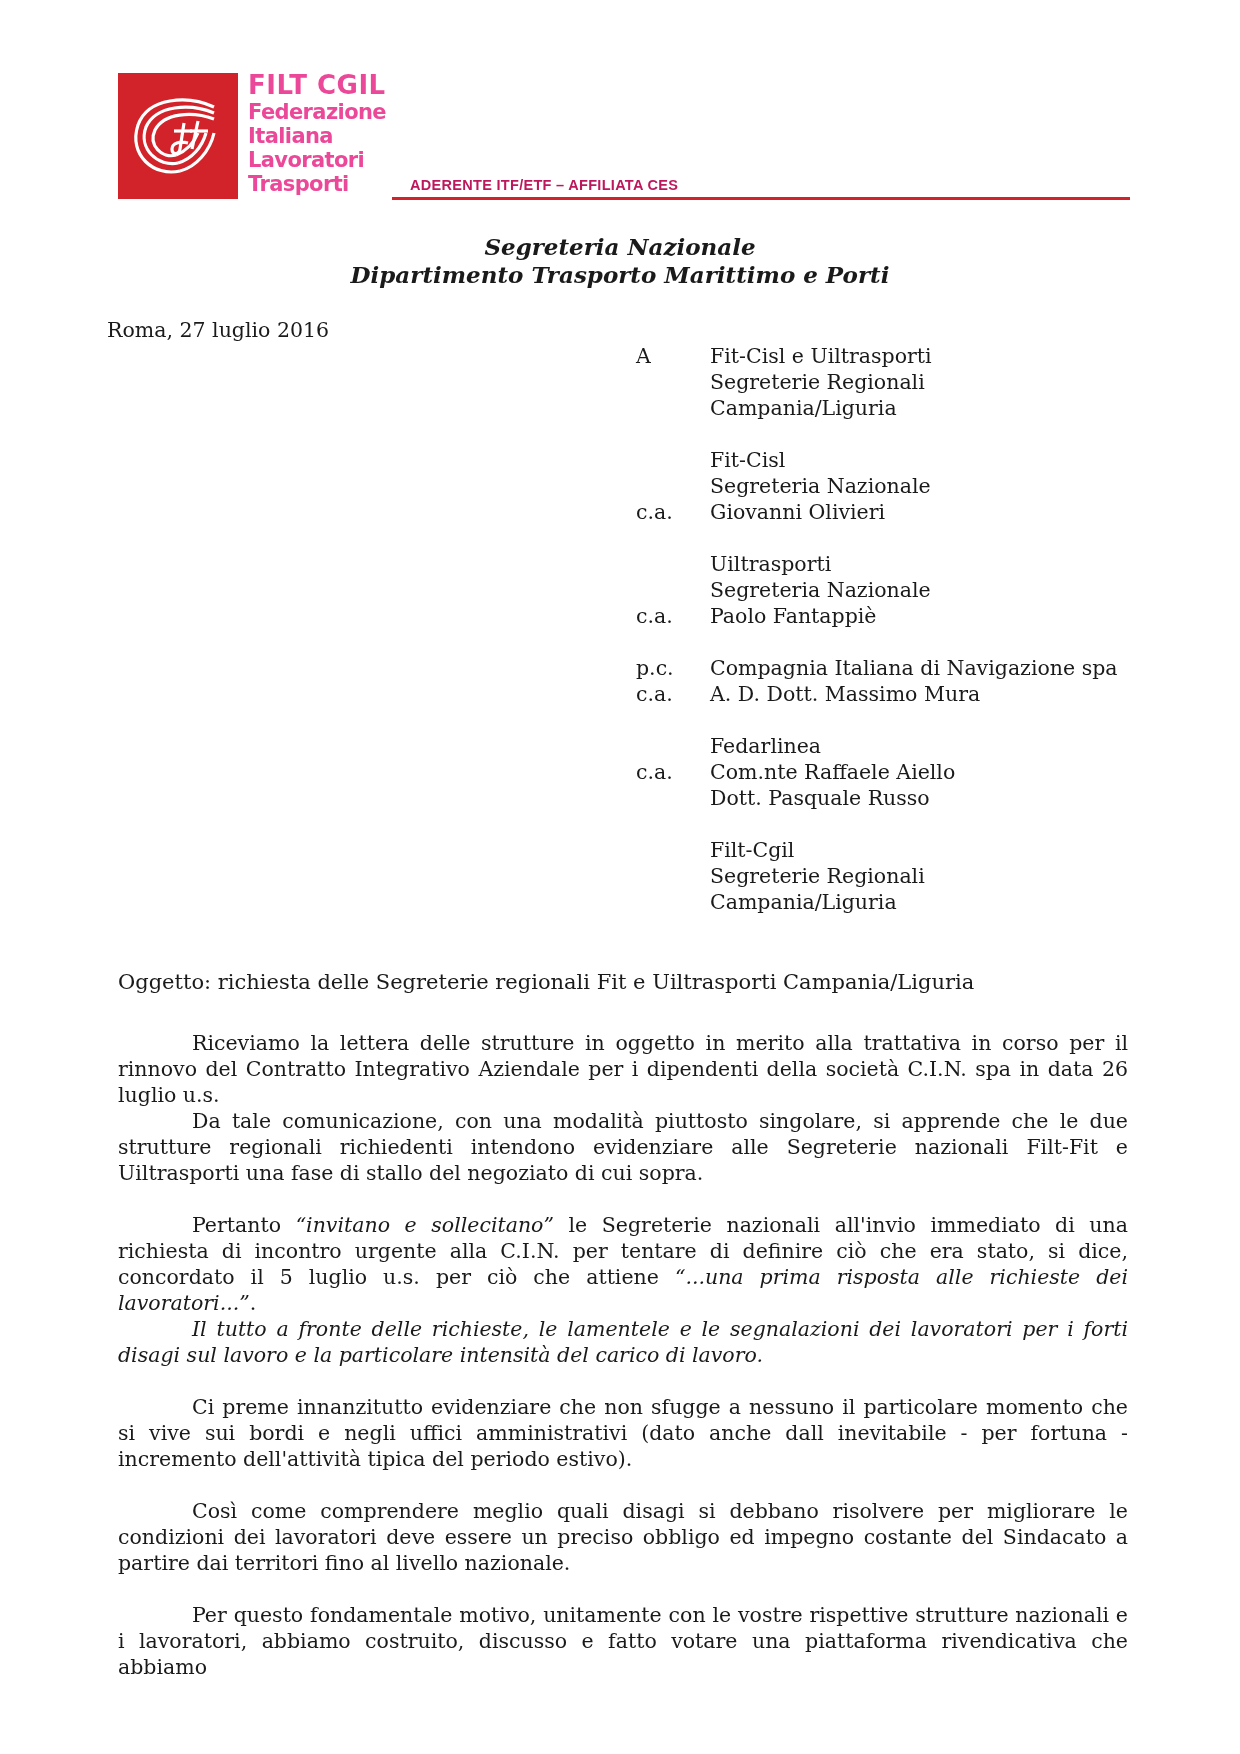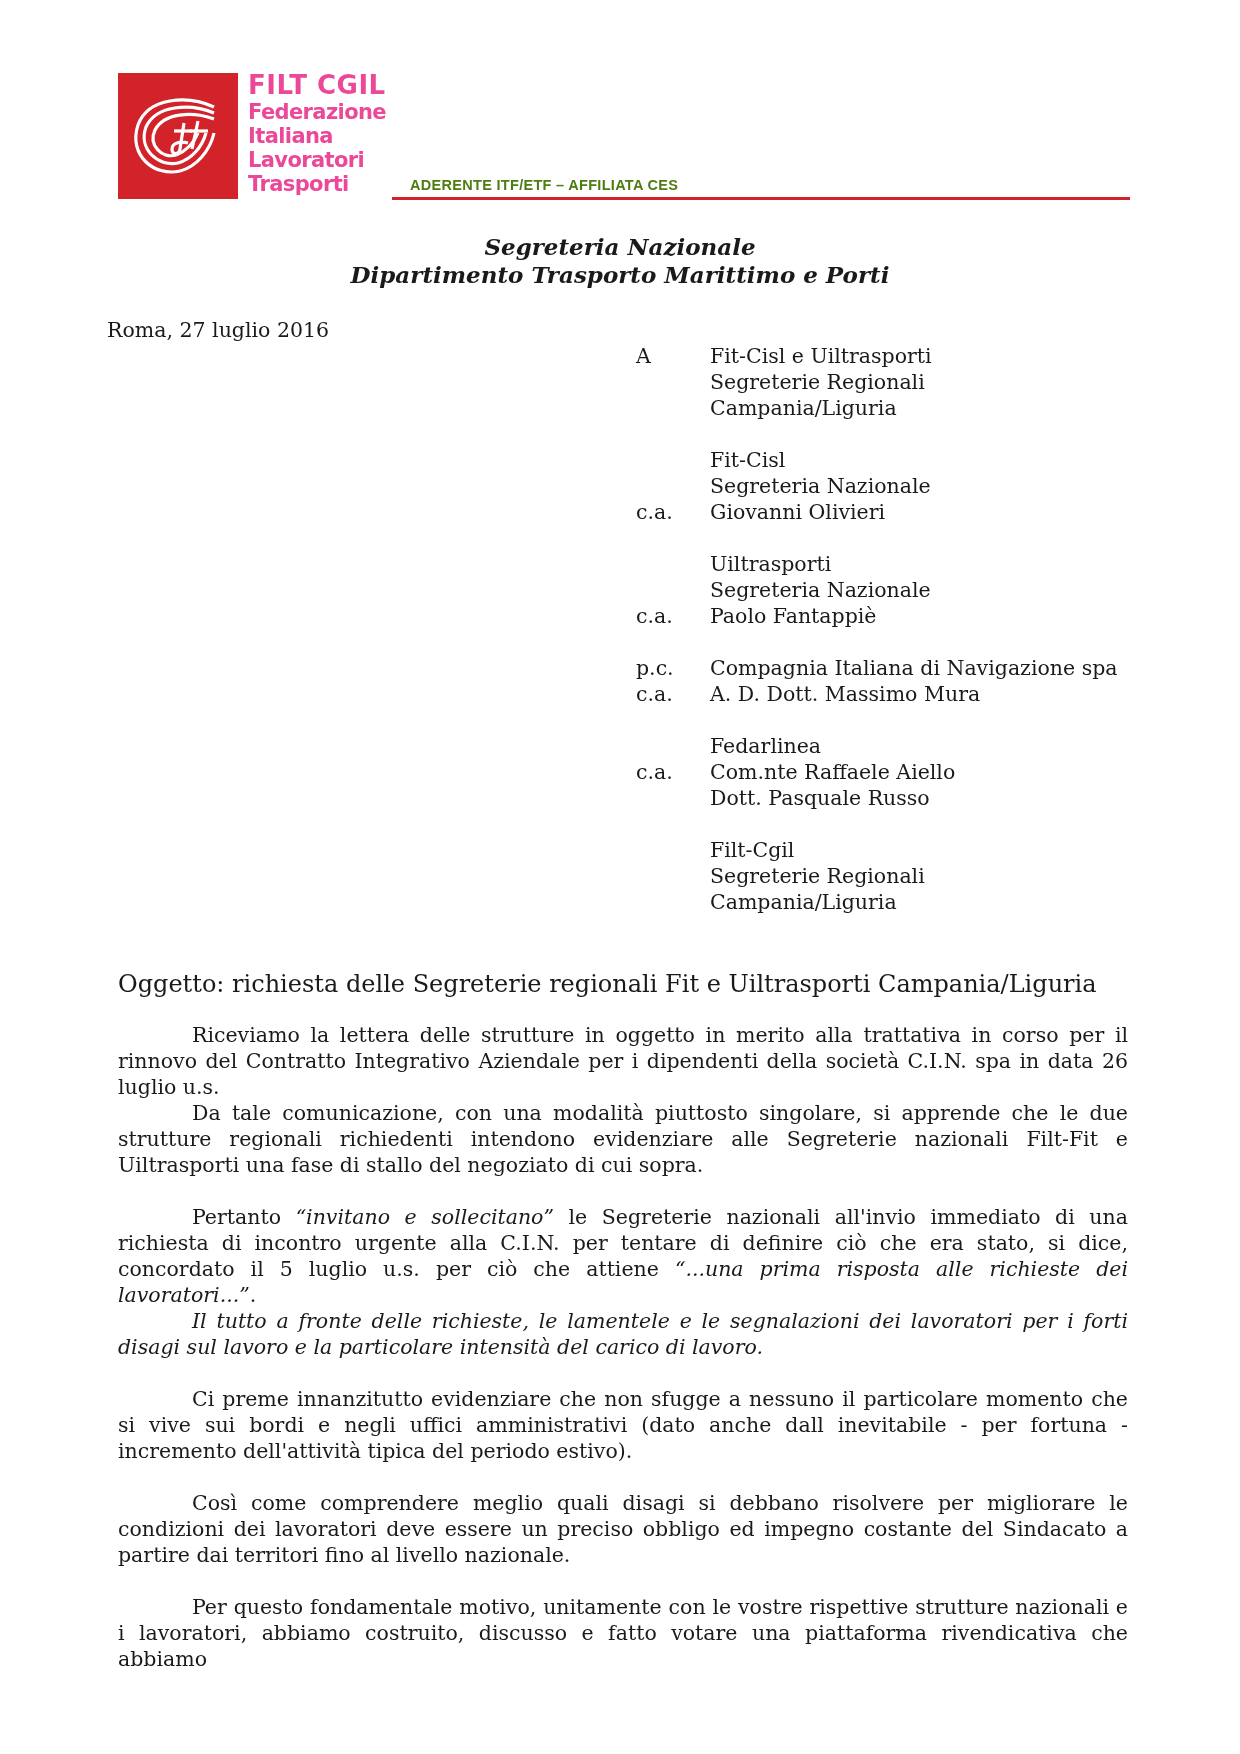--- a/index.html
+++ b/index.html
@@ -16,43 +16,43 @@
     .logo-text {
       position: absolute; left: 248px; top: 70px;
       font-family: "DejaVu Sans", "Liberation Sans", sans-serif;
       font-weight: bold; color: #ec4899; line-height: 24px; font-size: 21px;
       letter-spacing: -0.6px;
     }
     .logo-text .org { font-size: 26px; line-height: 30px; letter-spacing: 0.5px; }
     .affil {
       position: absolute; left: 410px; top: 177px;
       font-family: "Liberation Sans", sans-serif; font-weight: bold;
-      font-size: 14.5px; color: #4d7c0f; letter-spacing: 0.3px;
+      font-size: 14.5px; color: #be185d; letter-spacing: 0.3px;
     }
     .red-rule {
       position: absolute; left: 392px; top: 197px; width: 738px; height: 3px;
       background: #d2232a;
     }
     .title {
       position: absolute; left: 0; width: 1240px; text-align: center;
       font-family: "DejaVu Serif", serif; font-style: italic; font-weight: bold;
       font-size: 23px; color: #1a1a1a;
     }
     .t1 { top: 233px; }
     .t2 { top: 261px; }
     .date { position: absolute; left: 107px; top: 318px; font-size: 20.5px; }
     .recipients { position: absolute; left: 636px; top: 343px; font-size: 20.5px; }
     .rline { height: 26px; line-height: 26px; white-space: nowrap; position: relative; }
     .rline .pre { position: absolute; left: 0; width: 70px; }
     .rline .txt { position: absolute; left: 74px; }
     .gap { height: 26px; }
-    .subject { position: absolute; left: 118px; top: 970px; font-size: 24px; white-space: nowrap; text-align: right; }
+    .subject { position: absolute; left: 118px; top: 970px; font-size: 21px; white-space: nowrap; text-align: right; }
     .para {
       position: absolute; left: 118px; width: 1010px; font-size: 20.5px;
-      line-height: 26px; text-align: justify; text-indent: 74px;
+      line-height: 26px; text-align: justify; text-indent: 74px; margin-top: 8px;
     }
     .p1 { top: 1022px; }
     .p2 { top: 1100px; }
     .p3 { top: 1204px; }
     .p4 { top: 1308px; font-style: italic; }
     .p5 { top: 1386px; }
     .p6 { top: 1490px; }
     .p7 { top: 1594px; }
     em { font-style: italic; }
   </style>

